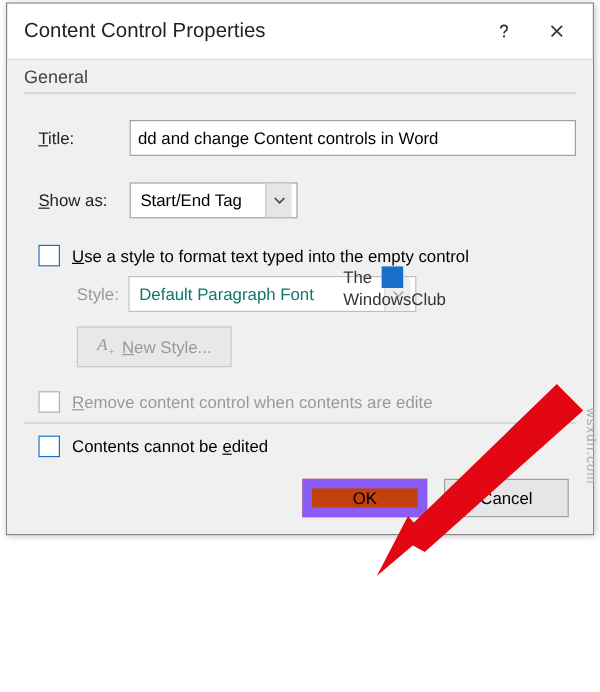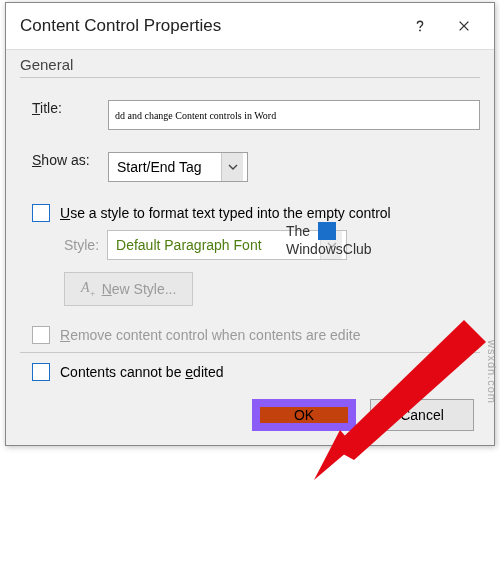--- a/index.html
+++ b/index.html
@@ -50,36 +50,36 @@
     margin-bottom: 4px;
     font-size: 15px;
   }
   .hr {
     height: 1px;
     background: #c8c8c8;
     margin-bottom: 10px;
   }
   .row {
     display: flex;
-    align-items: flex-start;
+    align-items: center;
     margin: 22px 0;
     padding-left: 12px;
   }
   .lbl {
     width: 76px;
     color: #222;
   }
   .lbl .ul { text-decoration: underline; }
   input.txt {
     flex: 1;
     height: 30px;
     border: 1px solid #a0a0a0;
     padding: 2px 6px;
-    font-size: 10px;
-    font-family: Liberation Serif, serif;
+    font-size: 14px;
+    font-family: Liberation Sans, sans-serif;
     background: #fff;
   }
   .combo {
     display: flex;
     align-items: center;
     height: 30px;
     border: 1px solid #a0a0a0;
     background: #fff;
     padding: 0 4px 0 8px;
     min-width: 140px;
@@ -129,21 +129,21 @@
   .style-row {
     display: flex;
     align-items: center;
     margin: 6px 0 6px 44px;
     gap: 8px;
   }
   .style-row .disabled-lbl { color: #9a9a9a; }
   .style-combo {
     width: 240px;
     min-width: 240px;
-    color: #4d7c0f;
+    color: #0f766e;
     border-color: #c0c0c0;
   }
   .style-combo .caret { background: #eee; border-left-color: #ddd; }
   .newstyle-btn {
     display: inline-flex;
     align-items: center;
     gap: 6px;
     height: 34px;
     border: 1px solid #c8c8c8;
     background: #e8e8e8;

